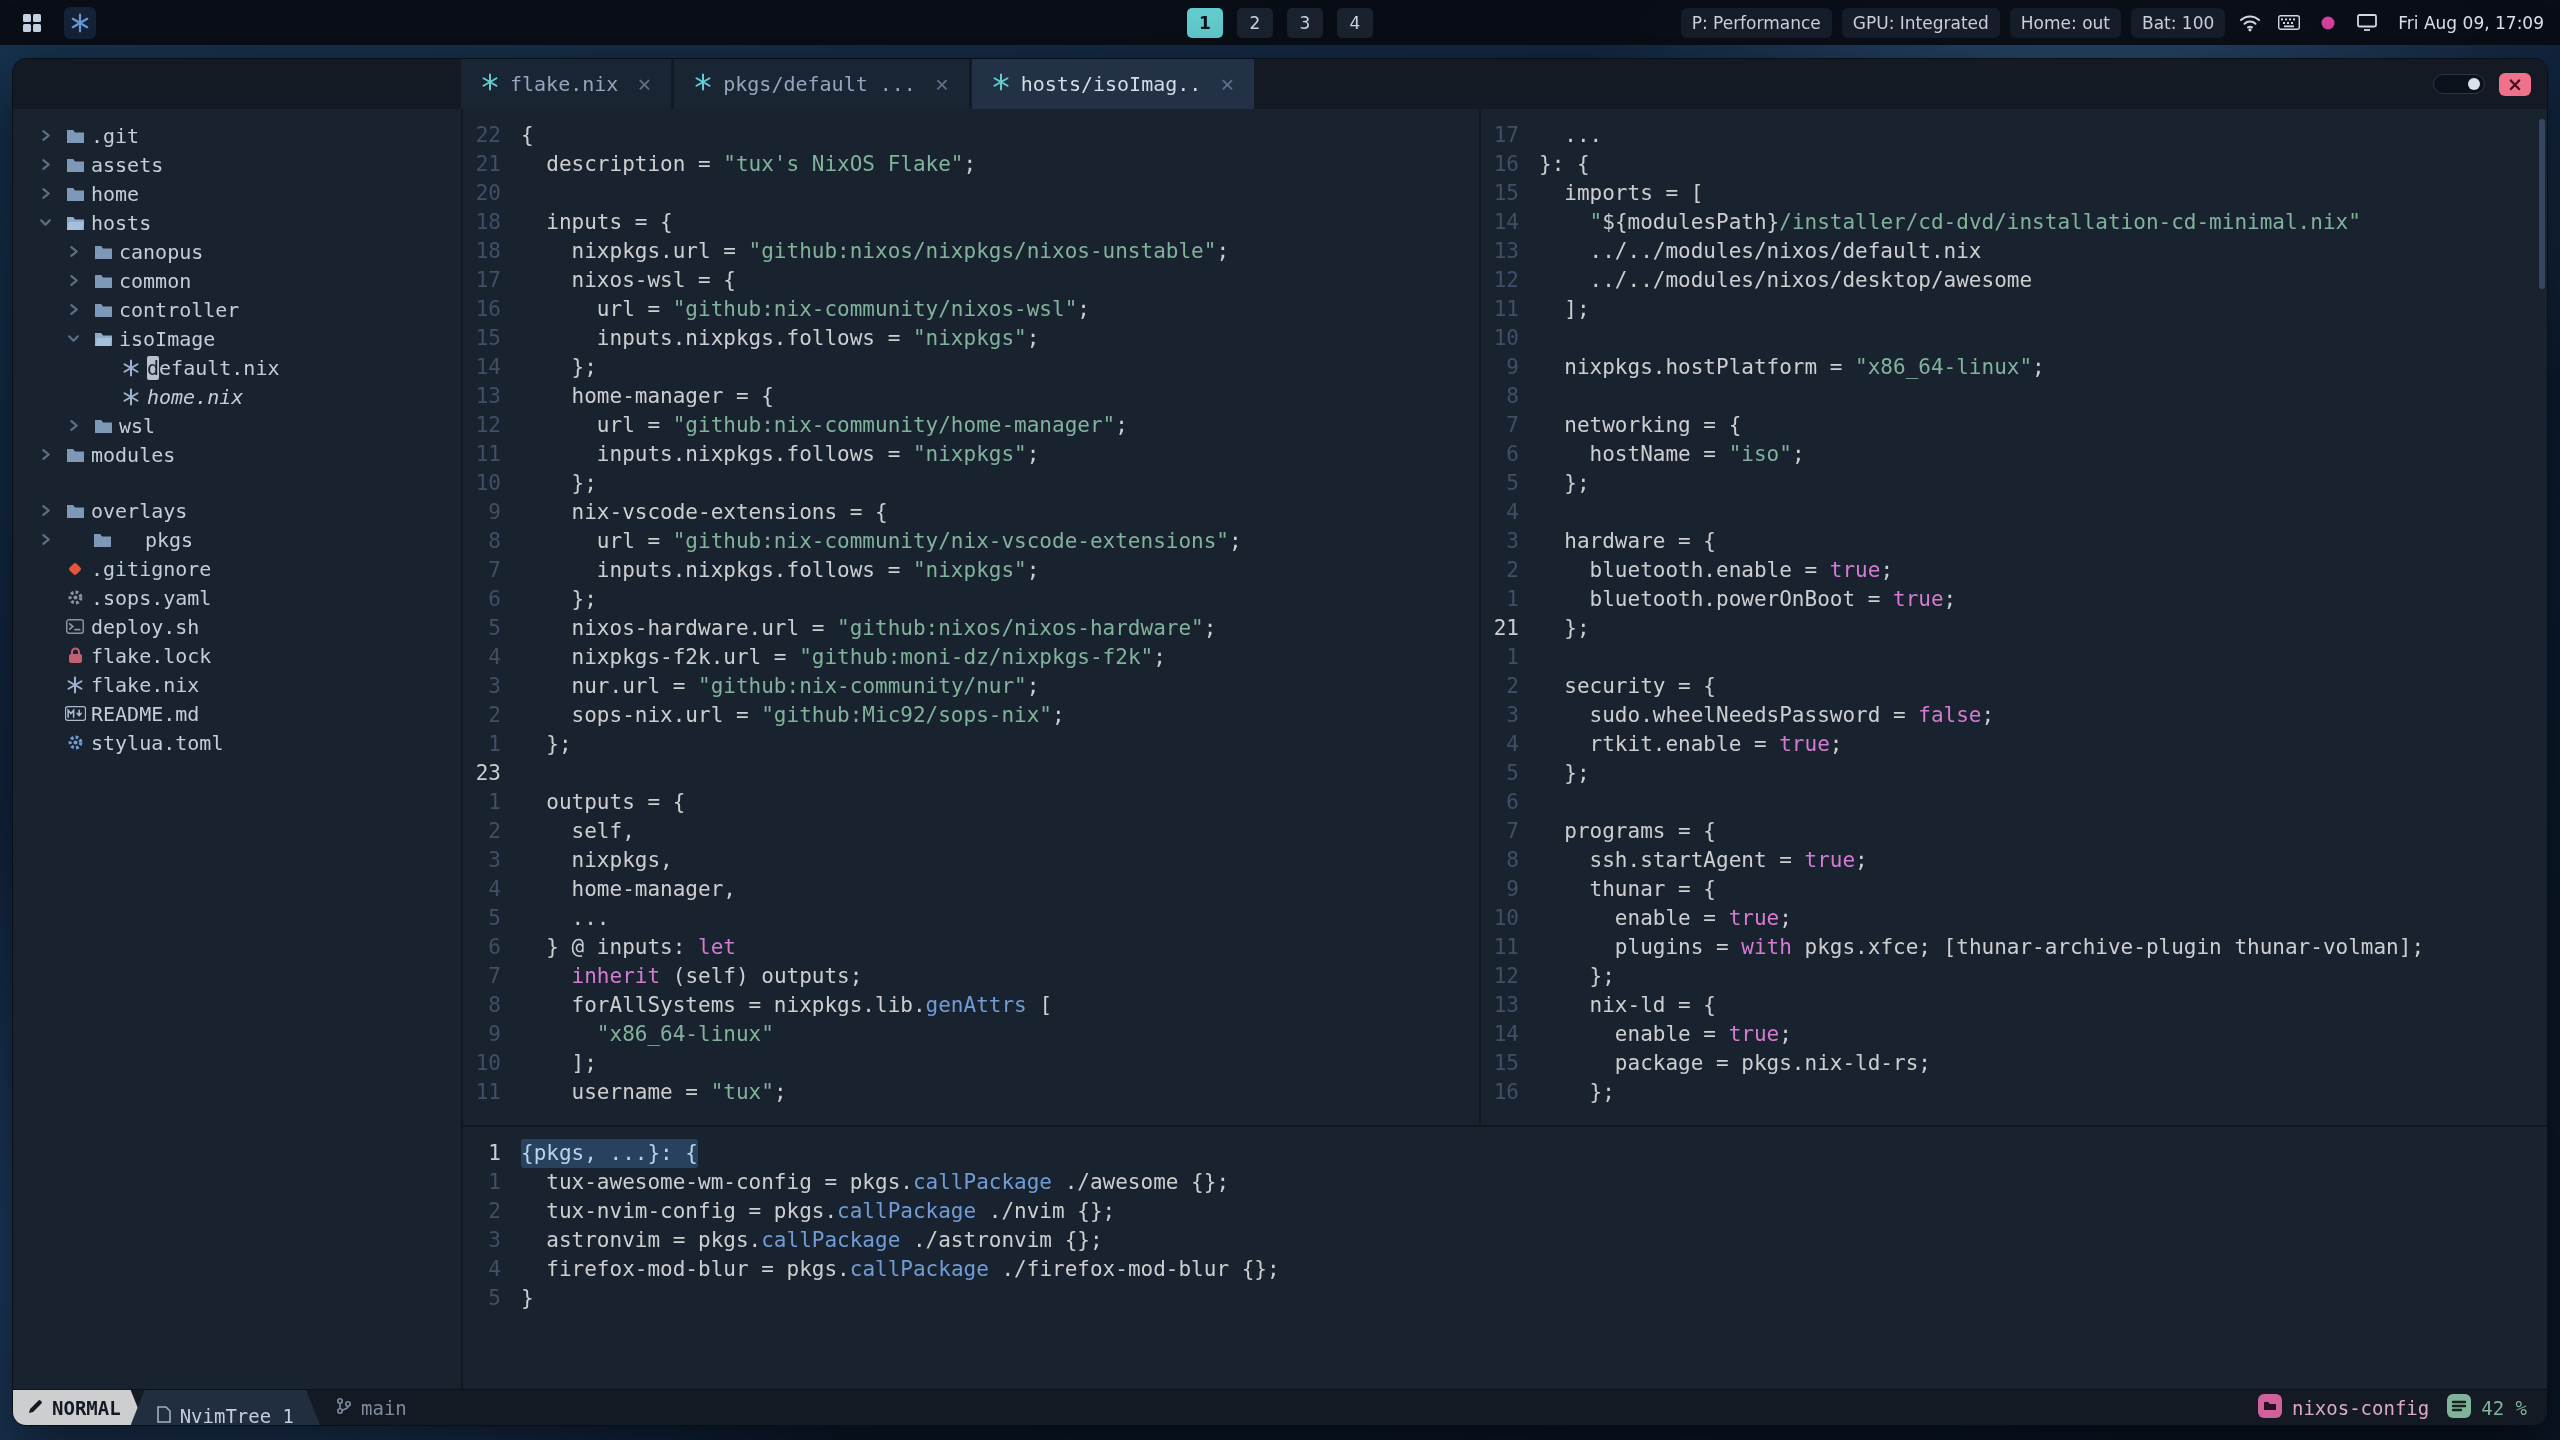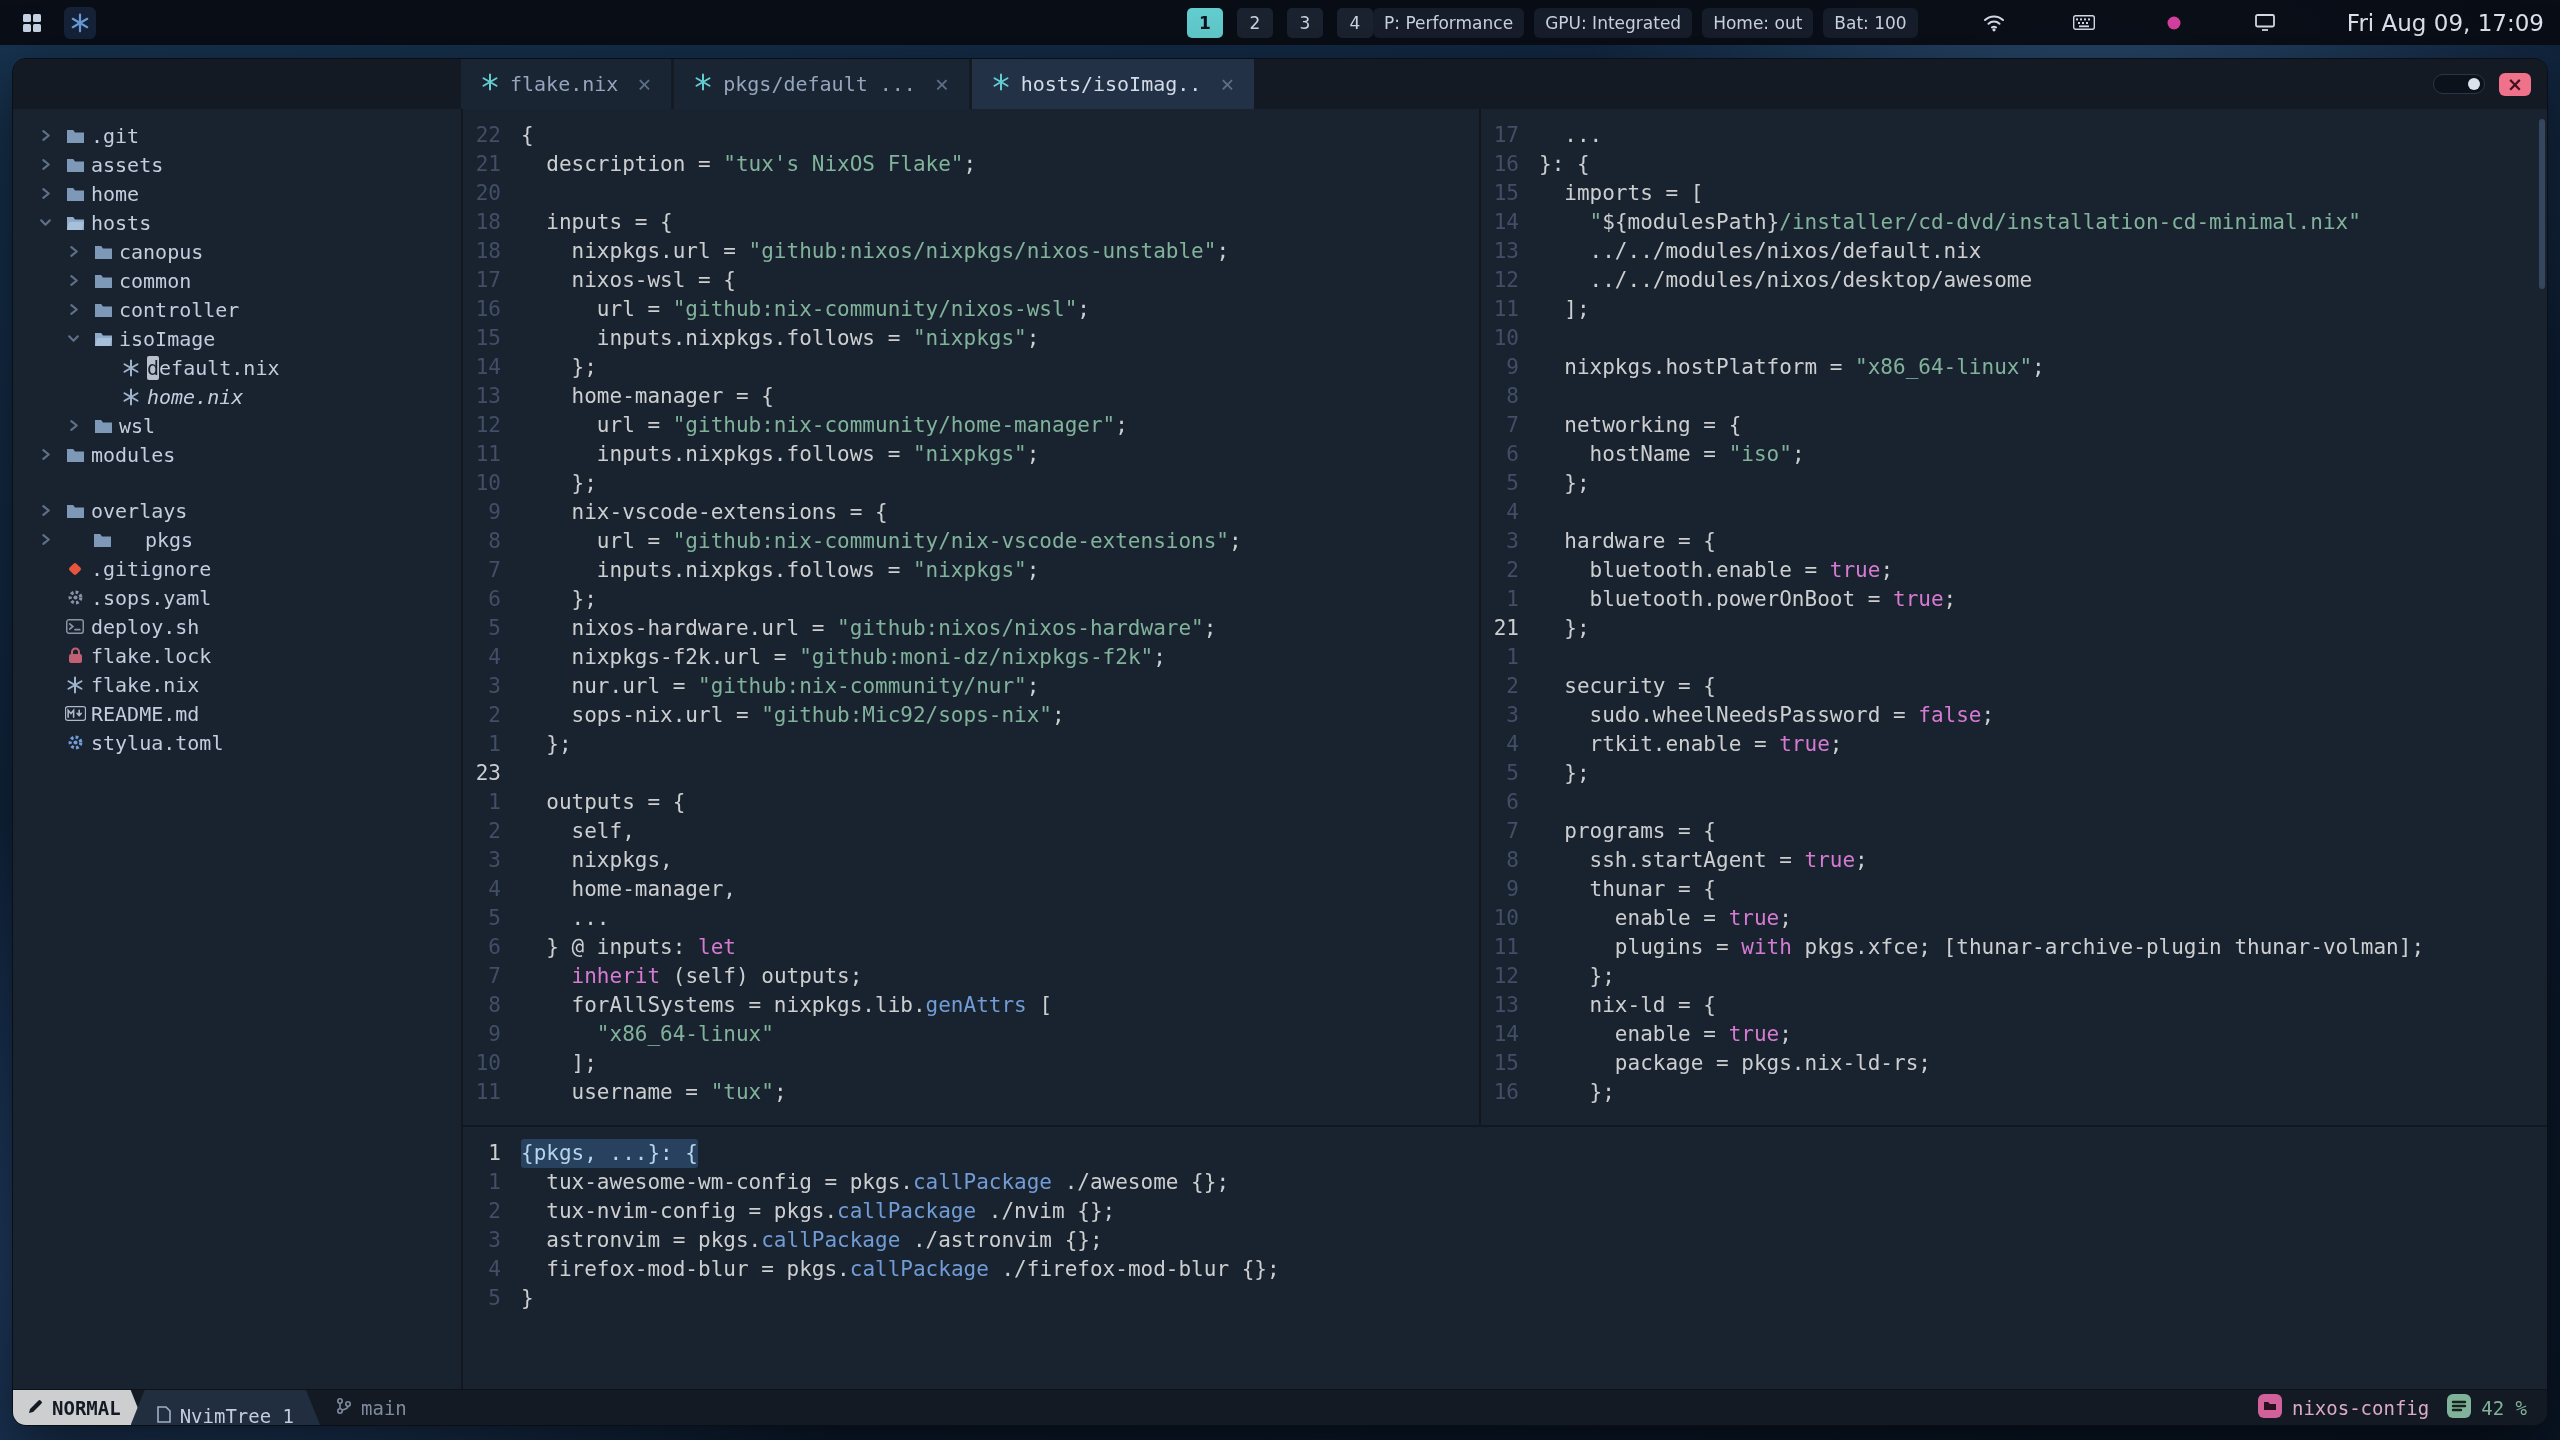--- a/index.html
+++ b/index.html
@@ -15,24 +15,24 @@
   
   .topbar{position:absolute;left:0;top:0;right:0;height:45px;background:rgba(9,12,19,.93);
     display:flex;align-items:center;padding:0 16px;color:#d5dbe5;font-size:18px}
   .tb-left{flex:1;display:flex;gap:16px;align-items:center}
   .tb-icon{width:32px;height:32px;display:flex;align-items:center;justify-content:center;border-radius:6px}
   .tb-icon.nixbadge{background:#152238}
   .tb-center{display:flex;gap:14px}
   .ws{width:36px;height:30px;border-radius:5px;background:#1b2330;color:#cfd6e4;
     display:flex;align-items:center;justify-content:center;font-size:17px}
   .ws.active{background:#63cdcf;color:#0c1420;font-weight:bold}
-  .tb-right{flex:1;display:flex;gap:11px;align-items:center;justify-content:space-between}
+  .tb-right{flex:1;display:flex;gap:11px;align-items:center;justify-content:flex-end}
   .pill{background:#171e2b;border-radius:6px;padding:5px 11px;font-size:17px;color:#ccd4e0;white-space:nowrap}
   .trayicon{display:flex;align-items:center;justify-content:center;width:28px;height:28px}
-  .clock{font-size:23px;color:#dde3ec;margin-left:6px;white-space:nowrap}
+  .clock{font-size:17px;color:#dde3ec;margin-left:6px;white-space:nowrap}
   
   .window{position:absolute;left:12px;top:58px;width:2536px;height:1368px;background:#192330;
     border-radius:14px;border:1px solid #0a0f17;box-shadow:0 26px 70px rgba(0,0,0,.6);
     display:flex;flex-direction:column;overflow:hidden}
   .tabline{height:50px;background:#131a24;display:flex;align-items:stretch;padding-left:448px;position:relative;flex:none}
   .tabs{display:flex;gap:3px;align-items:stretch}
   .tab{display:flex;align-items:center;gap:11px;padding:0 20px;background:#1a2533;color:#95a5bd;
     font:20px "DejaVu Sans Mono",monospace;cursor:default}
   .tab.active{background:#223145;color:#d3dbe7}
   .tab .close{color:#5e6e86;font-size:23px;margin-left:8px}

